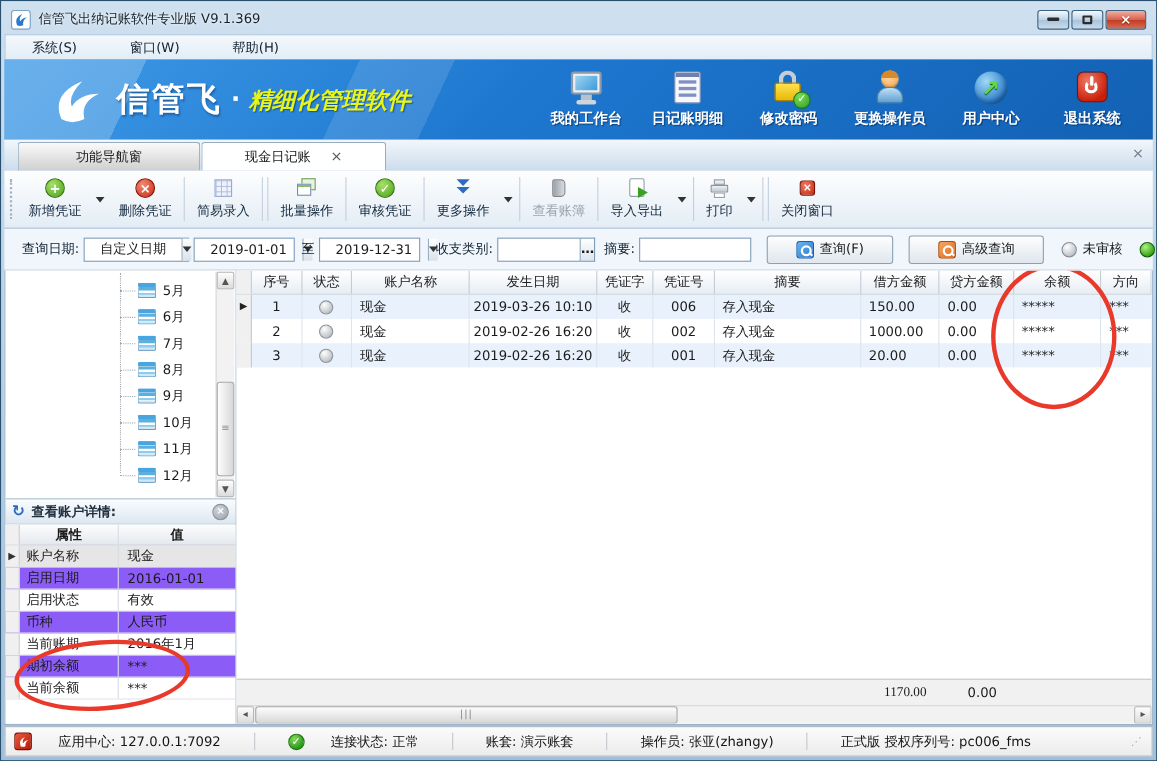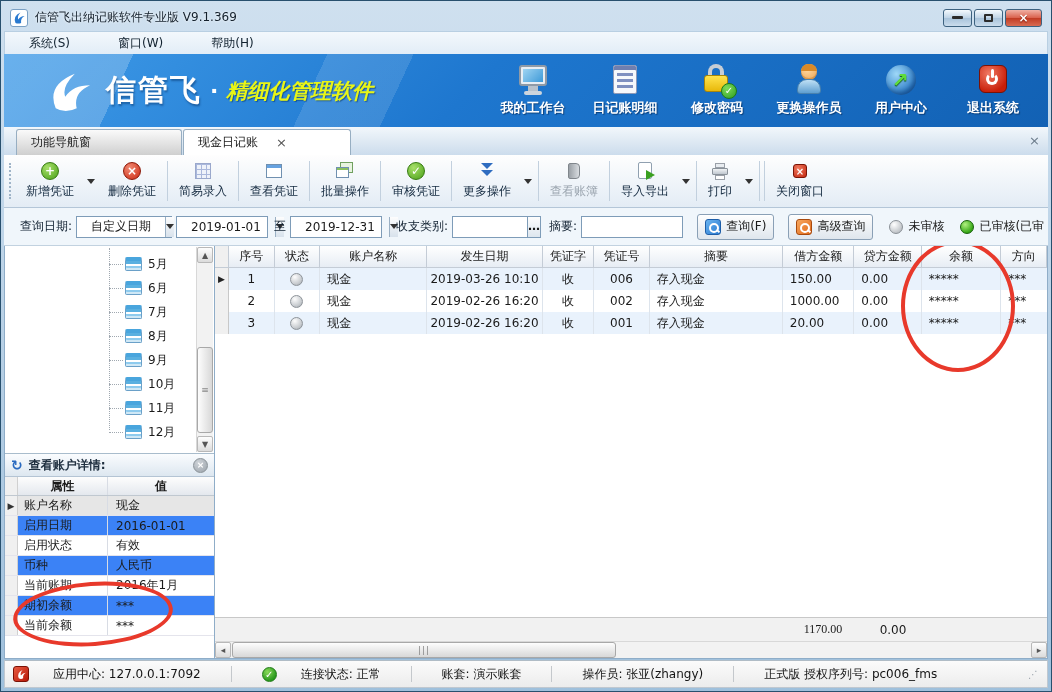--- a/index.html
+++ b/index.html
@@ -68,21 +68,21 @@
     background:radial-gradient(circle at 35% 30%,#9fd8f8,#2e7ec8 70%,#1b5a9a); box-shadow:inset -2px -3px 4px rgba(0,30,80,.4); }
   .ic-globe .arr { position:absolute; left:8px; top:4px; color:#5fdc3a; font-size:20px; font-weight:bold; text-shadow:0 1px 1px #0a4a12; }
   
   .ic-power .sq { position:absolute; left:3px; top:1px; width:28px; height:28px; border-radius:6px;
     background:radial-gradient(circle at 35% 30%,#f07a64,#c81e08 75%); border:1px solid #7a1206; }
   .ic-power .ring { position:absolute; left:10px; top:9px; width:12px; height:12px; border:3px solid #fff; border-radius:50%; border-top-color:transparent; }
   .ic-power .stick { position:absolute; left:15px; top:5px; width:3px; height:9px; background:#fff; border-radius:2px; }
 
   
   .tabstrip { height:28px; background:linear-gradient(180deg,#f2f7fb,#ccdcec); display:flex; align-items:flex-end; position:relative; }
-  .tab { height:26px; display:flex; align-items:center; padding:2px 14px; margin-right:1px;
+  .tab { height:26px; display:flex; align-items:center; justify-content:center; padding:2px 14px; margin-right:1px;
     border:1px solid #97aec2; border-bottom:none; border-radius:3px 3px 0 0; }
   .tab.inactive { background:linear-gradient(180deg,#fafafa,#cfcfcf); width:166px; margin-left:12px; color:#222; }
   .tab.active { background:#fff; width:168px; gap:18px; }
   .tab-close-x { color:#555; font-size:13px; }
   .strip-close { position:absolute; right:8px; top:6px; color:#6b7b8a; font-size:13px; }
 
   
   .toolbar { height:53px; background:linear-gradient(180deg,#fefefe,#e3ecf5); border-bottom:1px solid #b4c6d8;
     display:flex; align-items:stretch; padding-left:2px; }
   .grip { width:5px; margin:8px 3px; border-left:2px dotted #9fb4c8; }
@@ -119,21 +119,21 @@
   .filterbar { height:38px; background:#f0f6fb; border-bottom:1px solid #c2d2e0; display:flex; align-items:center; padding:0 10px; white-space:nowrap; }
   .flabel { margin:0 4px 0 6px; color:#102030; }
   .combo { height:22px; background:#fff; border:1px solid #7e9cb8; display:flex; align-items:center; }
   .combo .cval { padding:0 14px; }
   .combo .cbtn { width:17px; height:100%; border-left:1px solid #9ab0c4; background:linear-gradient(180deg,#fdfdfd,#d8e2ec);
     display:flex; align-items:center; justify-content:center; }
   .tri { width:0; height:0; border-left:4px solid transparent; border-right:4px solid transparent; border-top:5px solid #333; }
   .finput { height:22px; border:1px solid #7e9cb8; background:#fff; padding:0 4px; font:inherit; }
   .ellipsis-btn { height:22px; width:18px; border:1px solid #7e9cb8; border-left:none; background:linear-gradient(180deg,#fdfdfd,#dde6ee);
     font-weight:bold; line-height:18px; text-align:center; }
-  .fbtn { height:26px; display:flex; align-items:center; gap:5px; padding:0 7px; margin-left:14px;
+  .fbtn { height:26px; display:flex; align-items:center; gap:5px; padding:0 26px; margin-left:14px;
     border:1px solid #8aa0b6; border-radius:3px; background:linear-gradient(180deg,#fefefe,#dfe6ed); box-shadow:0 1px 0 #fff inset; }
   .mag { width:16px; height:16px; border-radius:3px; position:relative; }
   .mag.blue { background:linear-gradient(135deg,#6ab4f0,#2a7ad0); border:1px solid #1e5ea8; }
   .mag.orange { background:linear-gradient(135deg,#f8a860,#e06818); border:1px solid #a84a0e; }
   .mag::before { content:""; position:absolute; left:3px; top:3px; width:6px; height:6px; border:2px solid #fff; border-radius:50%; }
   .mag::after { content:""; position:absolute; left:10px; top:10px; width:4px; height:2px; background:#fff; transform:rotate(45deg); }
   .legend { display:flex; align-items:center; gap:5px; margin-left:16px; }
   .orb { width:14px; height:14px; border-radius:50%; }
   .orb.gray { background:radial-gradient(circle at 35% 30%,#ffffff,#c2c6ca 70%,#9aa0a6); border:1px solid #8a9096; }
   .orb.green { background:radial-gradient(circle at 35% 30%,#b0f080,#38a818 70%,#1e7a08); border:1px solid #156008; }
@@ -161,21 +161,21 @@
   .dh-close { margin-left:auto; width:15px; height:15px; border-radius:50%;
     background:radial-gradient(circle at 35% 30%,#cfd4d9,#9aa2aa); border:1px solid #8a9298; color:#fff; font-size:9px; font-weight:bold; text-align:center; line-height:13px; }
   .dettable { flex:1; background:#fff; font-size:12px; }
   .drow { display:flex; height:20px; align-items:center; border-bottom:1px solid #e4e4ec; }
   .drow.header { height:19px; background:linear-gradient(180deg,#fdfdfd,#e4e8ee); border-bottom:1px solid #c0c8d0; font-weight:bold; }
   .dc0 { width:13px; height:100%; background:#f0f0f0; border-right:1px solid #d0d0d0; font-size:9px; line-height:20px; color:#333; text-align:center; }
   .dc1 { width:90px; padding-left:6px; border-right:1px solid #d8dce4; height:100%; display:flex; align-items:center; }
   .dc2 { flex:1; padding-left:8px; height:100%; display:flex; align-items:center; }
   .drow.header .dc1, .drow.header .dc2 { justify-content:center; padding-left:0; }
   .drow.sel { background:#e6e6e6; }
-  .drow.alt { background:#3b82f6; }
+  .drow.alt { background:#8b5cf6; }
 
   
   .mainarea { flex:1; display:flex; flex-direction:column; position:relative; background:#fff; overflow:hidden; }
   .gridwrap { flex:1; overflow:hidden; }
   .trow { display:flex; height:22px; }
   .trow.header { background:linear-gradient(180deg,#ffffff,#e7edf4); border-bottom:1px solid #c4ccd6; color:#202020; }
   .cell { height:100%; display:flex; align-items:center; justify-content:center; border-right:1px solid #dde4ec; overflow:hidden; white-space:nowrap; }
   .trow.header .cell { border-right:1px solid #c4ccd6; }
   .cell.left { justify-content:flex-start; padding-left:7px; }
   .c-sel { width:14px; background:#f0f0f0; border-right:1px solid #c8c8c8; font-size:9px; color:#222; }
@@ -329,26 +329,20 @@
       <span class="tlabel">删除凭证</span>
     </div>
     <div class="tsep"></div>
     <div class="tbtn">
       <div class="ticon">
           <div class="ic-grid"></div>
         </div>
       <span class="tlabel">简易录入</span>
     </div>
     <div class="tsep"></div>
-    <div class="tbtn">
-      <div class="ticon">
-          <div class="ic-win"></div>
-        </div>
-      <span class="tlabel">查看凭证</span>
-    </div>
     <div class="tsep"></div>
     <div class="tbtn">
       <div class="ticon">
           <div class="ic-win2"></div>
           <div class="ic-win2b"></div>
         </div>
       <span class="tlabel">批量操作</span>
     </div>
     <div class="tsep"></div>
     <div class="tbtn">

